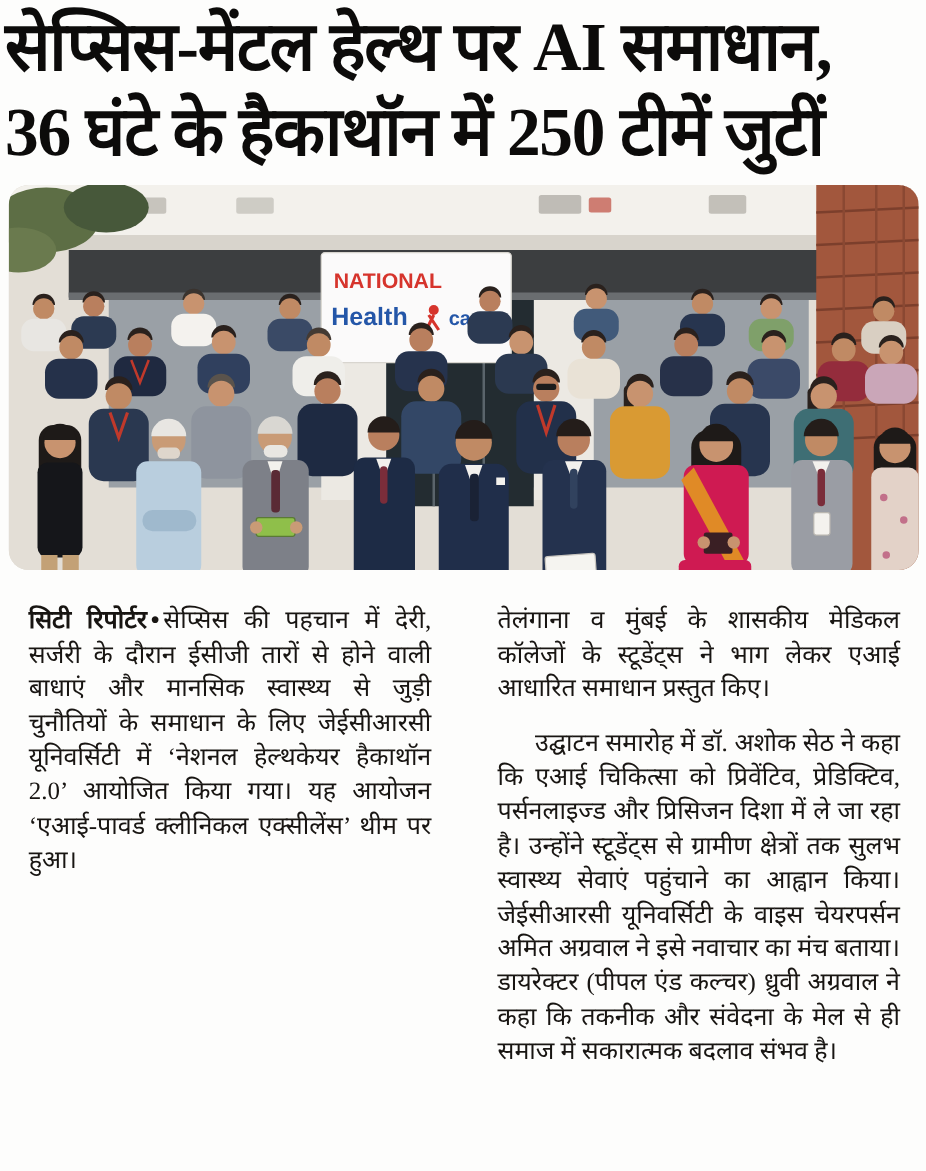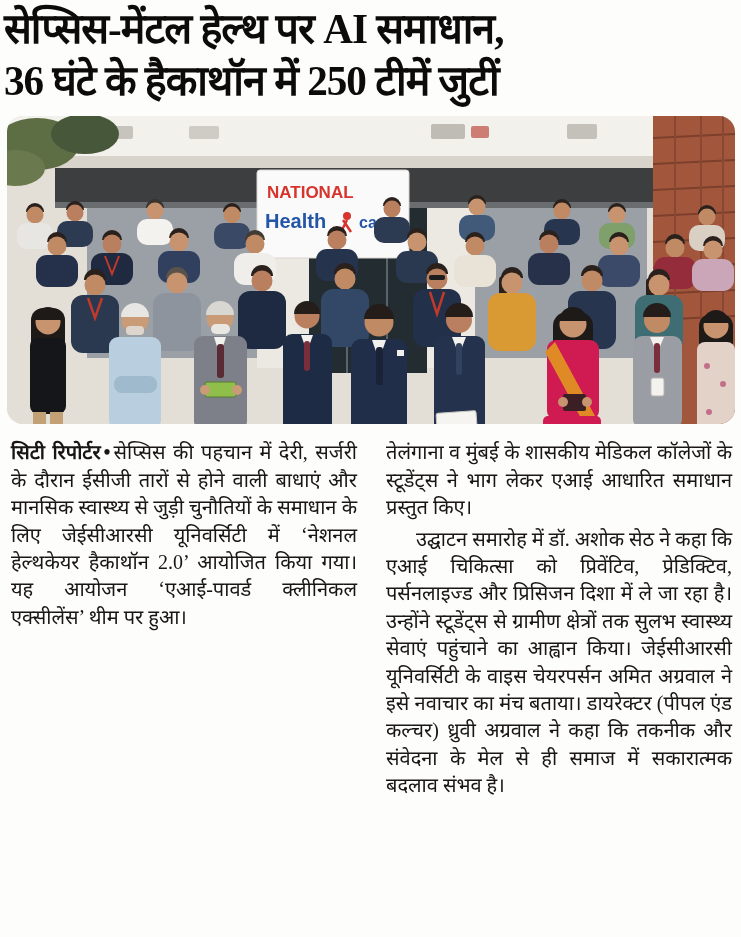--- a/index.html
+++ b/index.html
@@ -10,21 +10,21 @@
     color:#161412;
     overflow:hidden;
     position:relative;
   }
   .clip{width:741px;height:937px;position:relative;}
 
   
   .headline{
     padding:4px 6px 0 4px;
     font-weight:800;
-    font-size:42px;
+    font-size:55px;
     line-height:1.23;
     letter-spacing:-1px;
     color:#0c0b0a;
     white-space:nowrap;
   }
   .headline .hl-line{display:block;transform:scaleX(.98);transform-origin:left;}
 
   
   .photo-wrap{
     margin:9px 5px 0 7px;
@@ -42,21 +42,21 @@
     gap:21px;
     padding:11px 5px 0 7px;
   }
   .col{
     flex:1 1 0;
     font-size:20px;
     line-height:27.4px;
     text-align:justify;
     color:#181512;
   }
-  .col p{margin:4px;}
+  .col p{margin:16px;}
   .col p.indent{text-indent:30px;}
   .byline{font-weight:700;}
   .bullet{font-weight:700;padding:0 3px;}
 </style>
 </head>
 <body>
 
 <div class="clip">
 
   <h1 class="headline" style="margin:0;">

